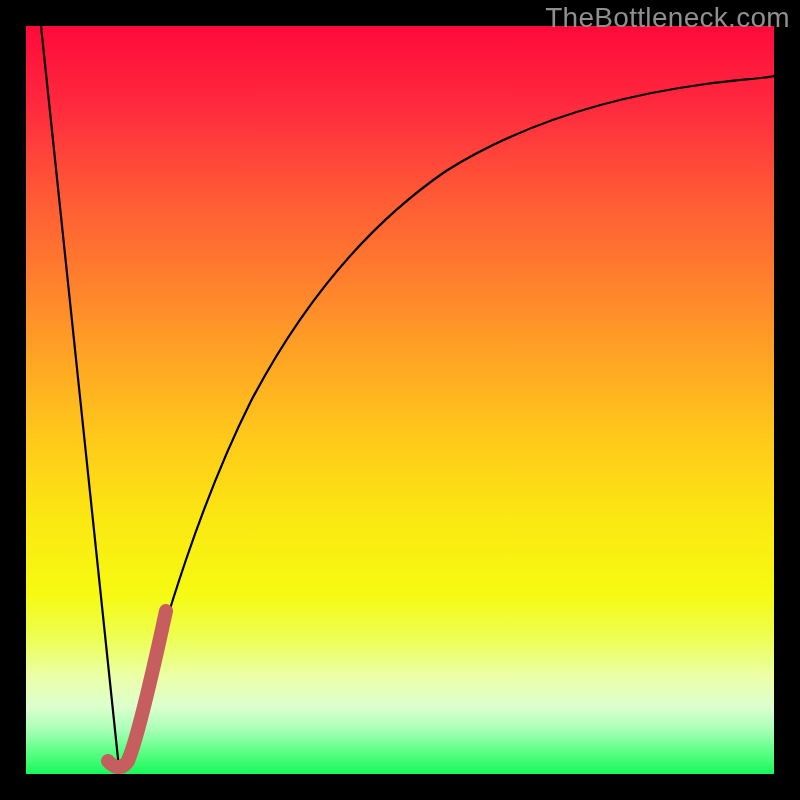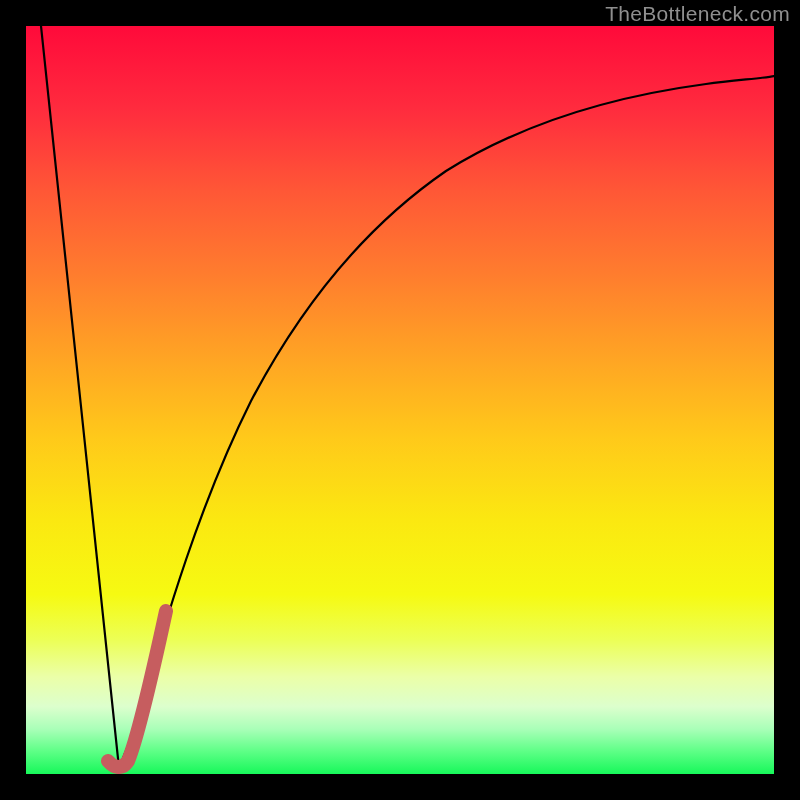--- a/index.html
+++ b/index.html
@@ -39,21 +39,21 @@
       #a9ffb8 94%,
       #5dff86 97%,
       #17f85a 100%
     );
   }
   .watermark {
     position: absolute;
     top: 2px;
     right: 10px;
     font-family: Arial, Helvetica, sans-serif;
-    font-size: 21px;
+    font-size: 28px;
     font-weight: 500;
     color: #8f8f8f;
     letter-spacing: 0.3px;
   }
   svg.curves {
     position: absolute;
     top: 26px;
     left: 26px;
     width: 748px;
     height: 748px;

